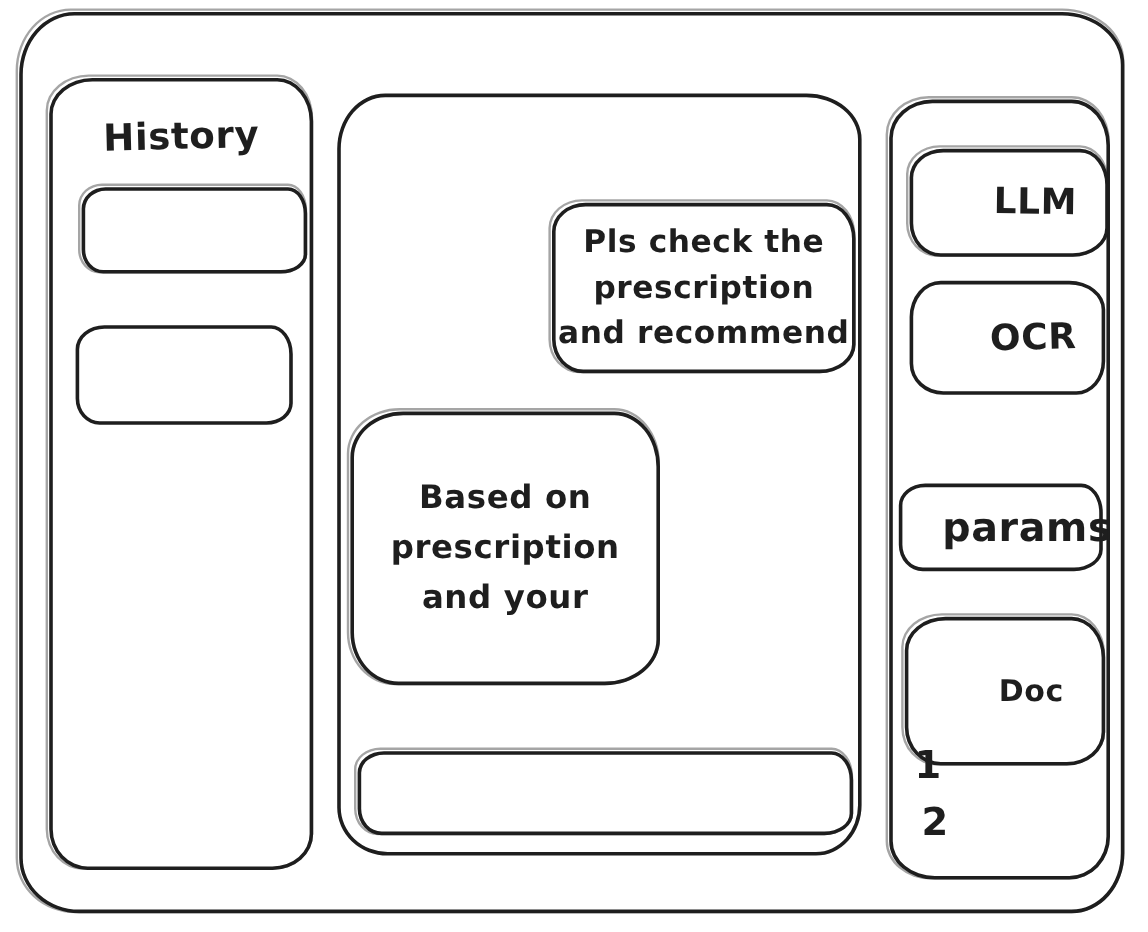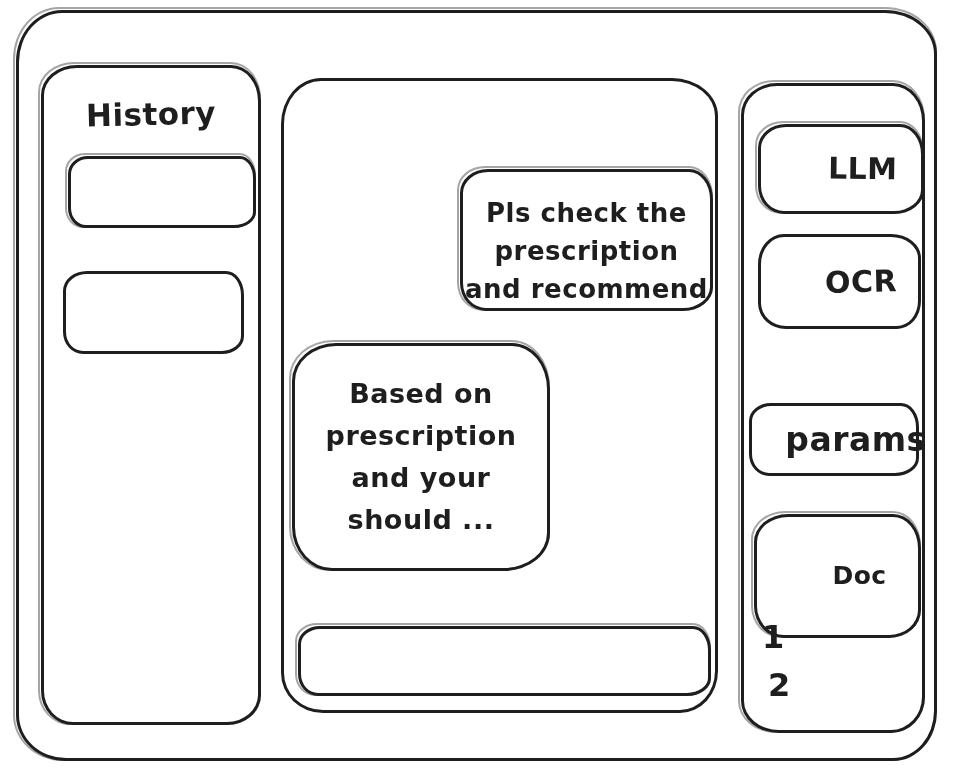--- a/index.html
+++ b/index.html
@@ -77,21 +77,20 @@
     position:absolute;left:0;top:22px;width:100%;
     font-size:33px;letter-spacing:1px;
   }
   .bubble{
     display:flex;flex-direction:column;
     justify-content:center;
   }
   .bubble-user{
     left:176px;top:88px;width:253px;height:142px;
     border-radius:28px 24px 30px 26px / 24px 30px 24px 28px;
-    justify-content:flex-end;
   }
   .bubble-user .line{font-size:26px;line-height:38px;}
   .bubble-assistant{
     left:8px;top:262px;width:258px;height:228px;
     border-radius:44px 38px 46px 40px / 38px 46px 38px 44px;
   }
   .bubble-assistant .line{font-size:27px;line-height:42px;}
   .chat-input{
     left:14px;top:545px;width:413px;height:70px;
     border-radius:22px 18px 24px 20px / 18px 24px 18px 22px;
@@ -154,21 +153,20 @@
       <div class="sk bubble bubble-user dbl center">
         <div class="hand line">Pls check the</div>
         <div class="hand line">prescription</div>
         <div class="hand line">and recommend</div>
       </div>
 
       <div class="sk bubble bubble-assistant dbl center">
         <div class="hand line">Based on</div>
         <div class="hand line">prescription</div>
         <div class="hand line">and your</div>
-        <div class="hand line">should ...</div>
       </div>
 
       <div class="sk chat-input dbl"></div>
     </div>
 
     <div class="sk tools-panel dbl">
 
       <div class="sk tool-btn btn-llm dbl">
         <div class="hand line tiltR">LLM</div>
       </div>

